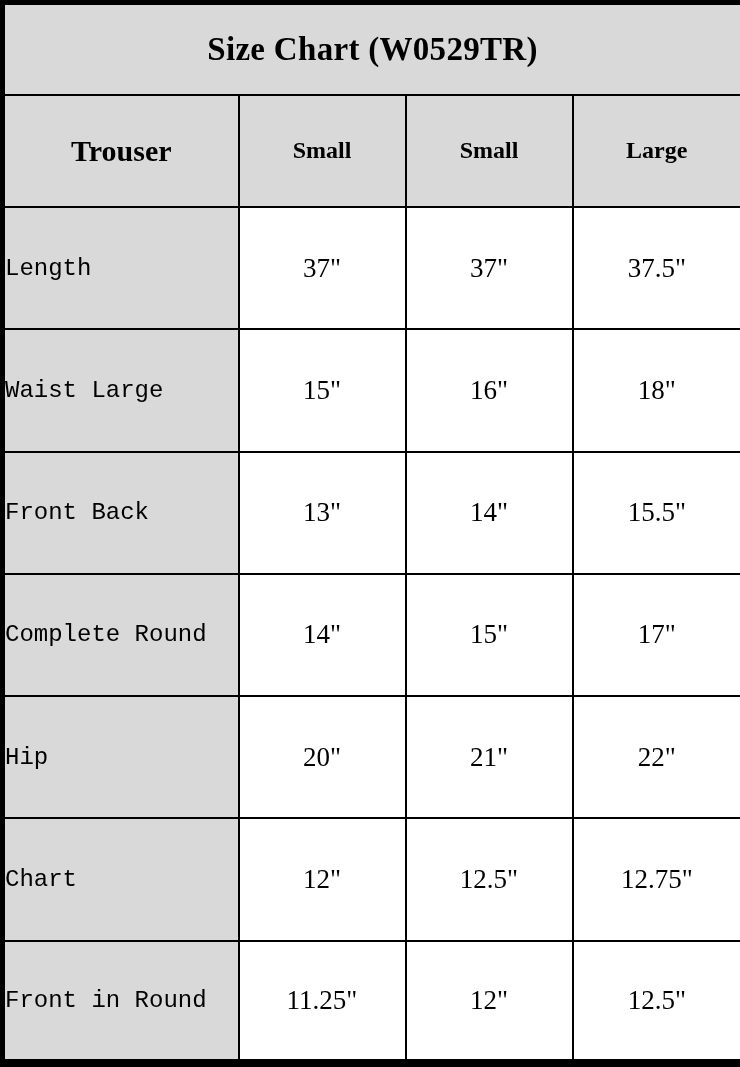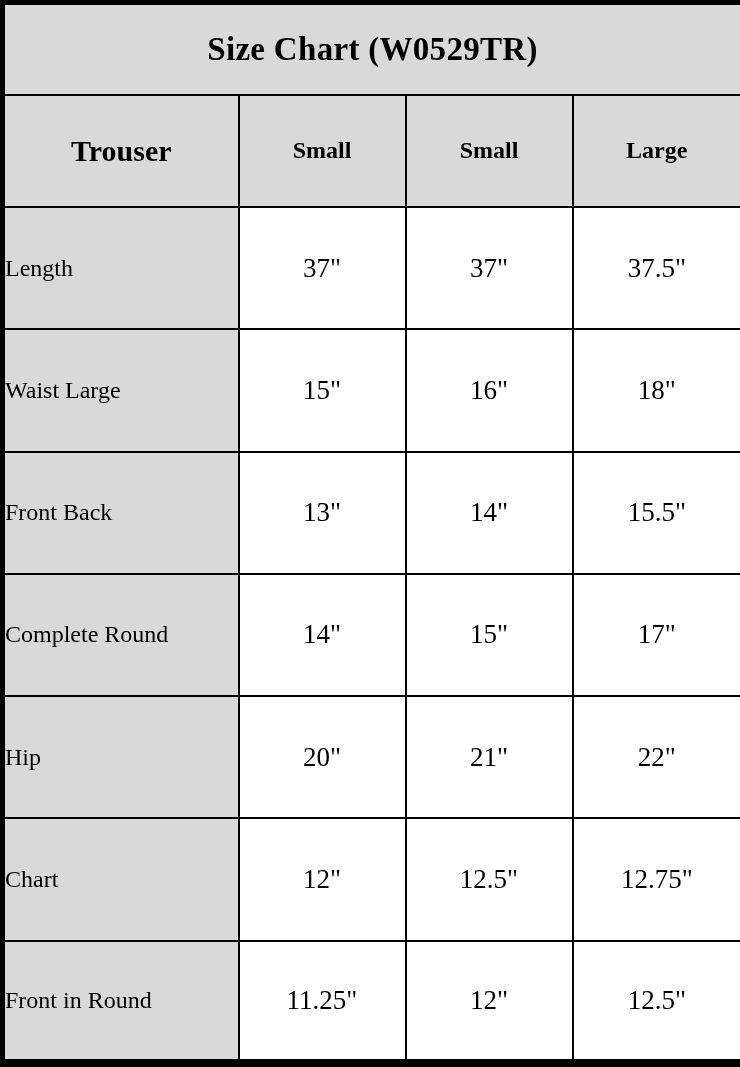--- a/index.html
+++ b/index.html
@@ -51,20 +51,21 @@
     font-size: 24px;
   }
   td.header-cell.trouser { font-size: 30px; }
 
   tr.data-row   { height: 122px; }
   td.label-cell {
     background: #d9d9d9;
     text-align: left;
     padding-left: 18px;
     font-size: 24px;
+    font-family: Liberation Mono, monospace;
   }
   td.value-cell {
     background: #ffffff;
     text-align: center;
     font-size: 27px;
   }
 </style>
 </head>
 <body>
 

